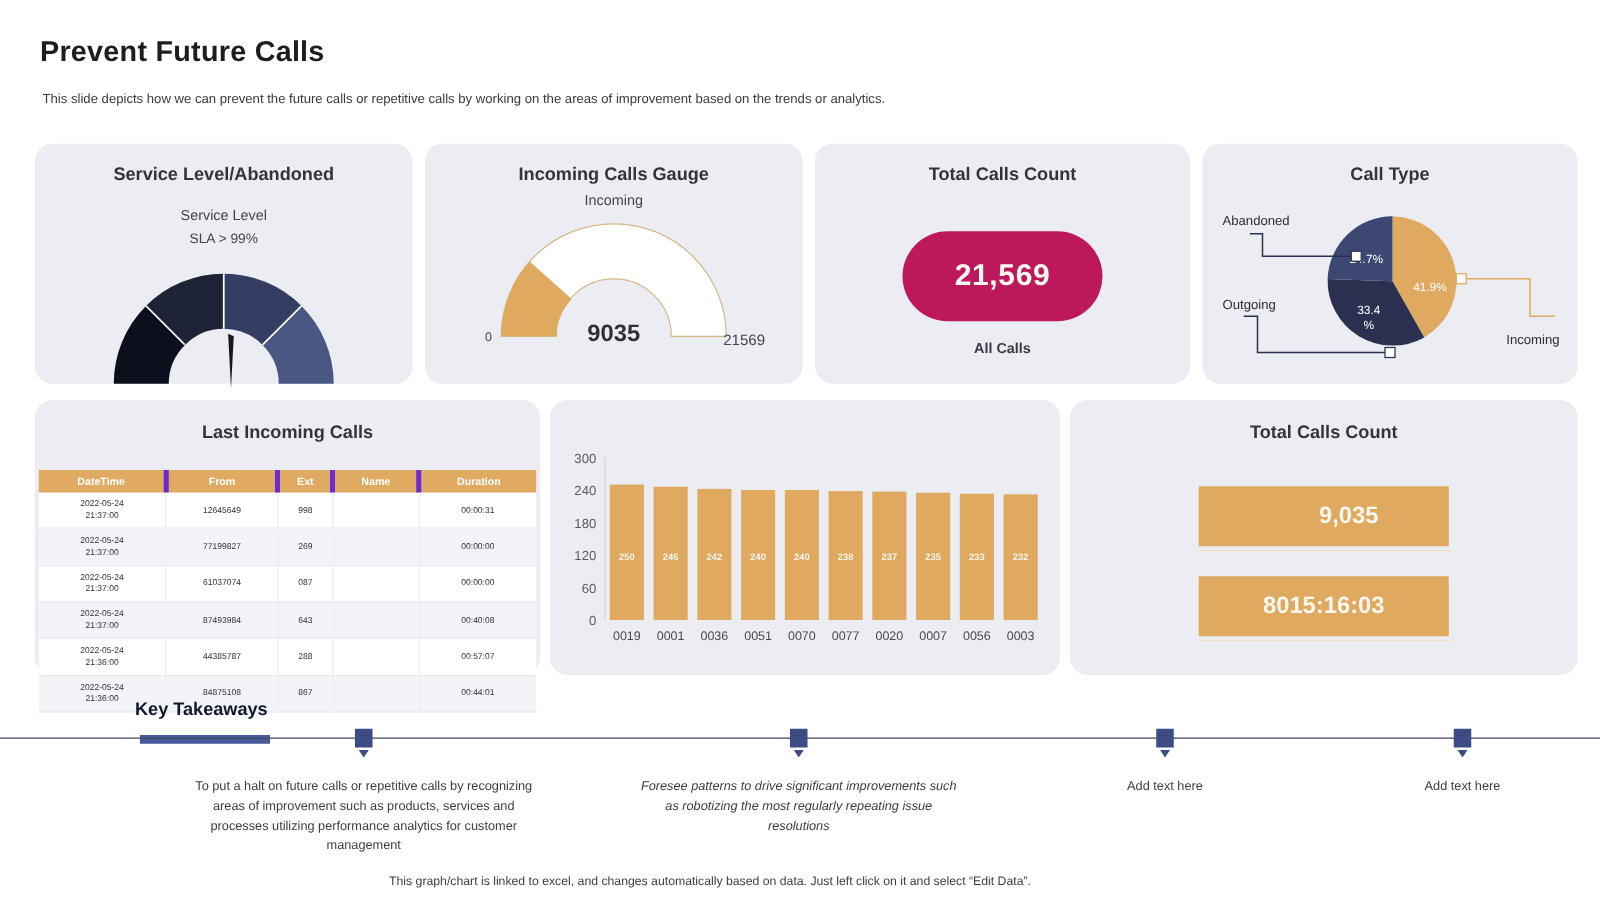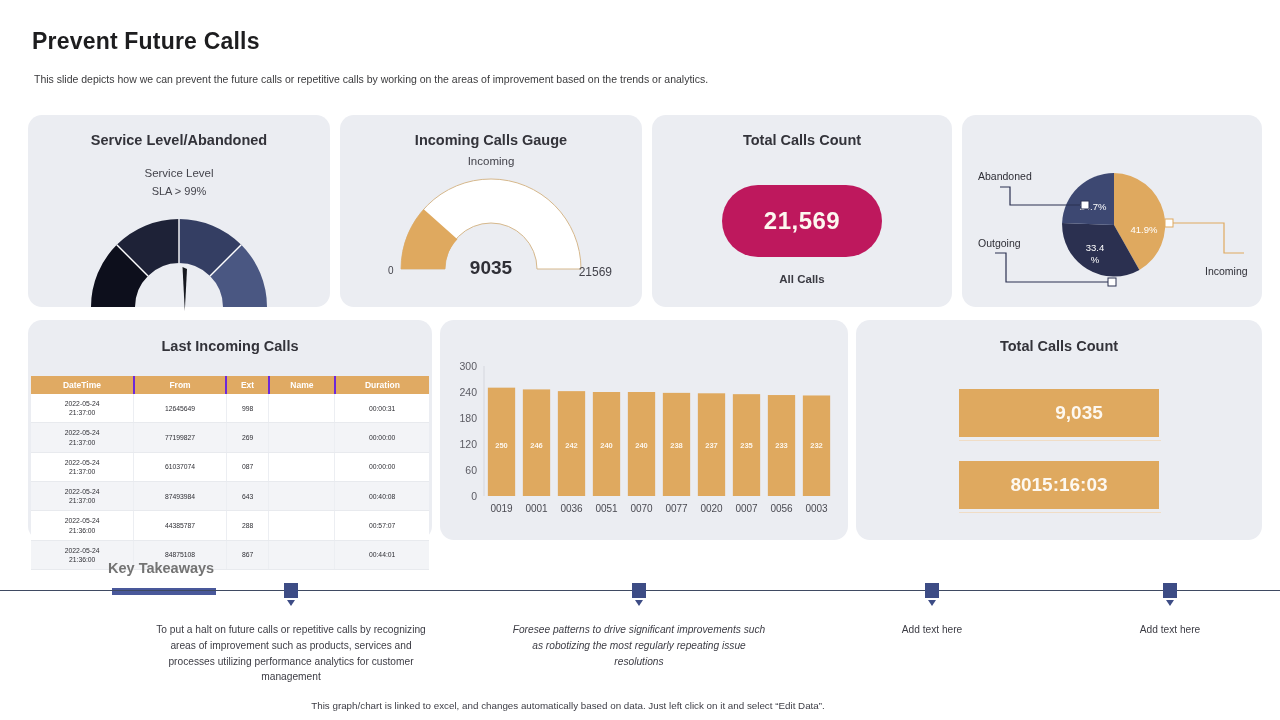--- a/index.html
+++ b/index.html
@@ -80,21 +80,21 @@
 
   table.calls {
     position: absolute; left: 3px; top: 56px;
     width: 398px; border-collapse: collapse;
     background: #ffffff;
   }
   table.calls th {
     background: #e0aa63; color: #ffffff;
     font-size: 8.5px; font-weight: bold;
     padding: 4px 0; text-align: center;
-    border-right: 2px solid #6d28d9;
+    border-right: 4px solid #6d28d9;
   }
   table.calls th:last-child { border-right: none; }
   table.calls td {
     font-size: 6.8px; color: #2e2e34; text-align: center;
     padding: 5px 2px; border-bottom: 1px solid #e8eaee;
     border-right: 1px solid #eceef2;
     line-height: 1.35;
   }
   table.calls td:last-child { border-right: none; }
   table.calls tr:nth-child(even) td { background: #f3f4f7; }
@@ -112,21 +112,21 @@
   .bigbar::after {
     content: ""; position: absolute; left: 0; right: -2px; bottom: -4px;
     height: 1.5px; background: #f0ddc6;
   }
   #bb1 { top: 69px; padding-left: 40px; }
   #bb2 { top: 141px; }
 
   
   .kt-title {
     position: absolute; left: 108px; top: 560px;
-    font-size: 14.5px; font-weight: bold; color: #737373; text-align: center;
+    font-size: 14.5px; font-weight: bold; color: #0f172a; text-align: center;
   }
   .kt-underline {
     position: absolute; left: 112px; top: 588px;
     width: 104px; height: 7px; background: #49589a;
   }
   .kt-axis {
     position: absolute; left: 0; top: 590px; width: 1280px; height: 1.4px;
     background: #3f4a62;
   }
   .kt-marker { position: absolute; top: 583px; width: 14px; height: 15px; }
@@ -190,20 +190,21 @@
     <div class="gauge-max">21569</div>
   </div>
 
   <div class="panel" id="p-total">
     <div class="panel-title r1-title">Total Calls Count</div>
     <div class="pill">21,569</div>
     <div class="sub-label pill-cap">All  Calls</div>
   </div>
 
   <div class="panel" id="p-calltype">
+    <div class="panel-title r1-title">Call Type</div>
 
     <svg id="pie-wrap" viewBox="0 0 300 158">
 
       <path d="M 152 76 L 152 24 A 52 52 0 0 1 177.4 120.9 Z" fill="#dfa95f"></path>
 
       <path d="M 152 76 L 177.4 120.9 A 52 52 0 0 1 100.1 74.1 Z" fill="#2b3050"></path>
 
       <path d="M 152 76 L 100.1 74.1 A 52 52 0 0 1 152 24 Z" fill="#3d4872"></path>
 
       <text x="182" y="84" fill="#ffffff" font-size="9.5" font-family="Liberation Sans, sans-serif" text-anchor="middle">41.9%</text>

